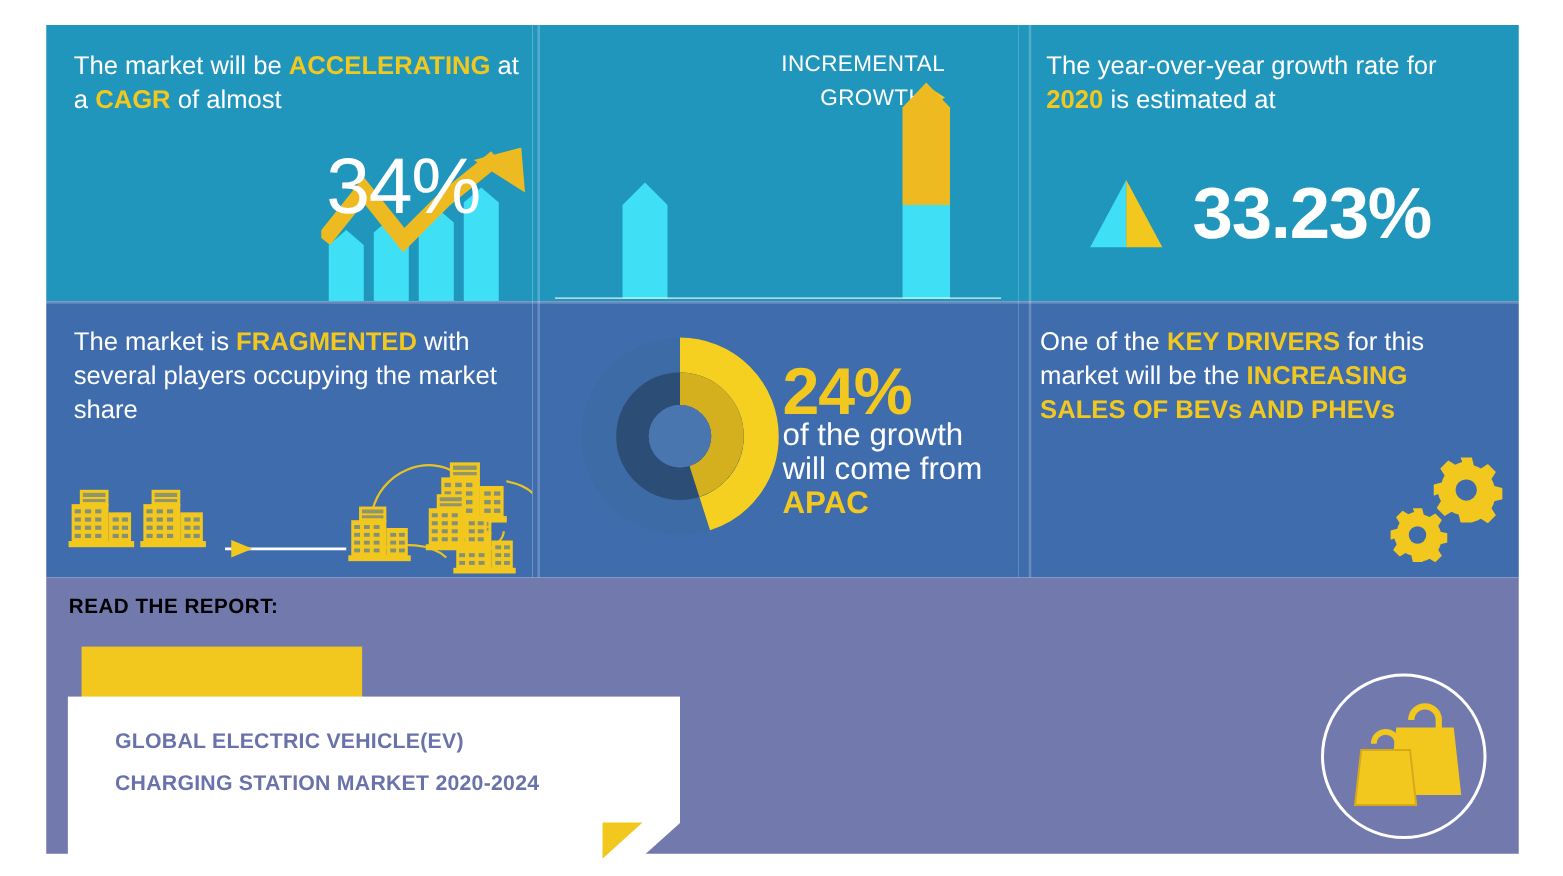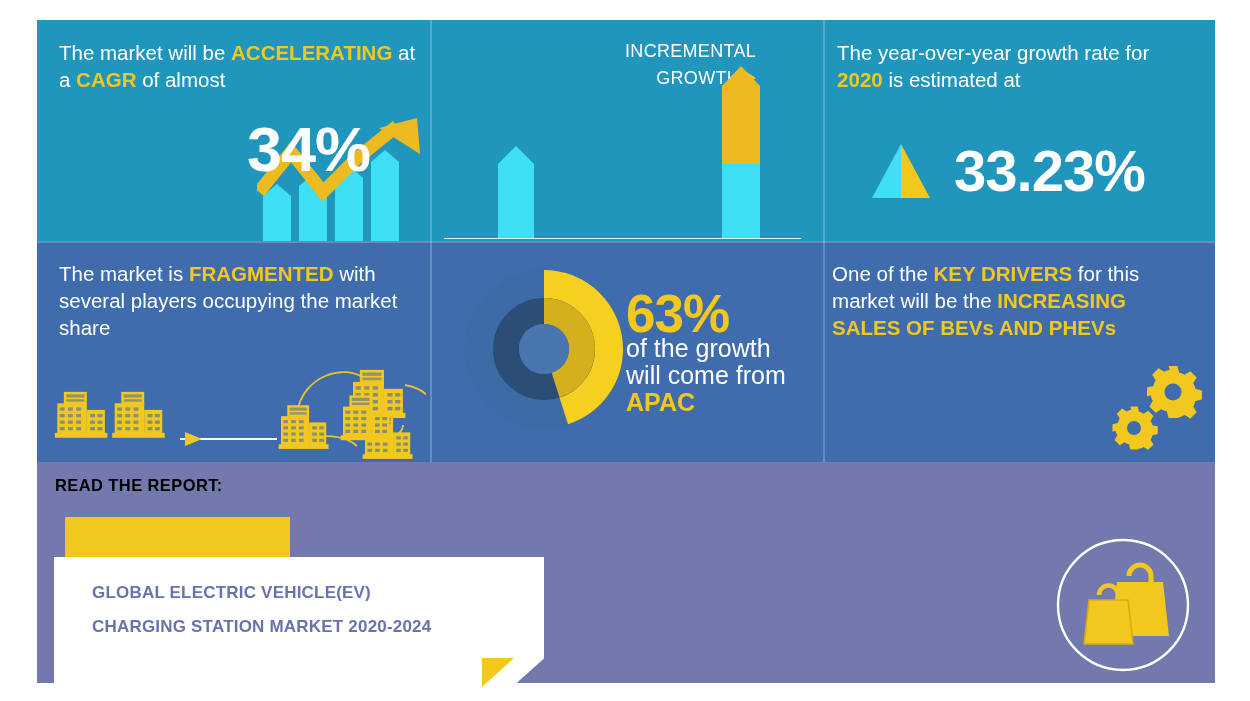--- a/index.html
+++ b/index.html
@@ -73,24 +73,24 @@
   .stat-text b { color: #f2c81e; font-weight: 700; }
 
   .p1-text { left: 22px; top: 19px; width: 360px; }
   .p3-text { left: 22px; top: 19px; width: 350px; }
   .p4-text { left: 22px; top: 19px; width: 355px; }
   .p6-text { left: 17px; top: 19px; width: 360px; }
 
   
   #p1-big {
     position: absolute;
-    left: 210px;
+    left: 224px;
     top: 93px;
     font-size: 63px;
-    font-weight: 700;
+    font-weight: 400;
     color: #ffffff;
     letter-spacing: -1px;
     z-index: 3;
   }
   #p1-chart {
     position: absolute;
     left: 220px;
     top: 98px;
     width: 170px;
     height: 125px;
@@ -403,21 +403,21 @@
 
         <circle cx="80" cy="80" r="64" fill="none" stroke="#f5d020" stroke-width="30" stroke-dasharray="180.9 221.1" transform="rotate(-90 80 80)"></circle>
 
         <circle cx="80" cy="80" r="38" fill="none" stroke="#2c4d75" stroke-width="26"></circle>
 
         <circle cx="80" cy="80" r="38" fill="none" stroke="#d4af1e" stroke-width="26" stroke-dasharray="107.4 131.3" transform="rotate(-90 80 80)"></circle>
 
         <circle cx="80" cy="80" r="25" fill="#4a76b0"></circle>
       </svg>
 
-      <div id="p5-pct">63%</div>
+      <div id="p5-pct">24%</div>
       <div id="p5-caption">
         <span>of the growth will come from </span><b>APAC</b>
       </div>
     </div>
 
     <div class="divider-v" style="left:786px;"></div>
 
     <div class="cell cell-c steel">
       <div class="stat-text p6-text">
         <span>One of the </span><b>KEY DRIVERS</b><span> for this market will be the </span><b>INCREASING SALES OF BEVs AND PHEVs</b>

